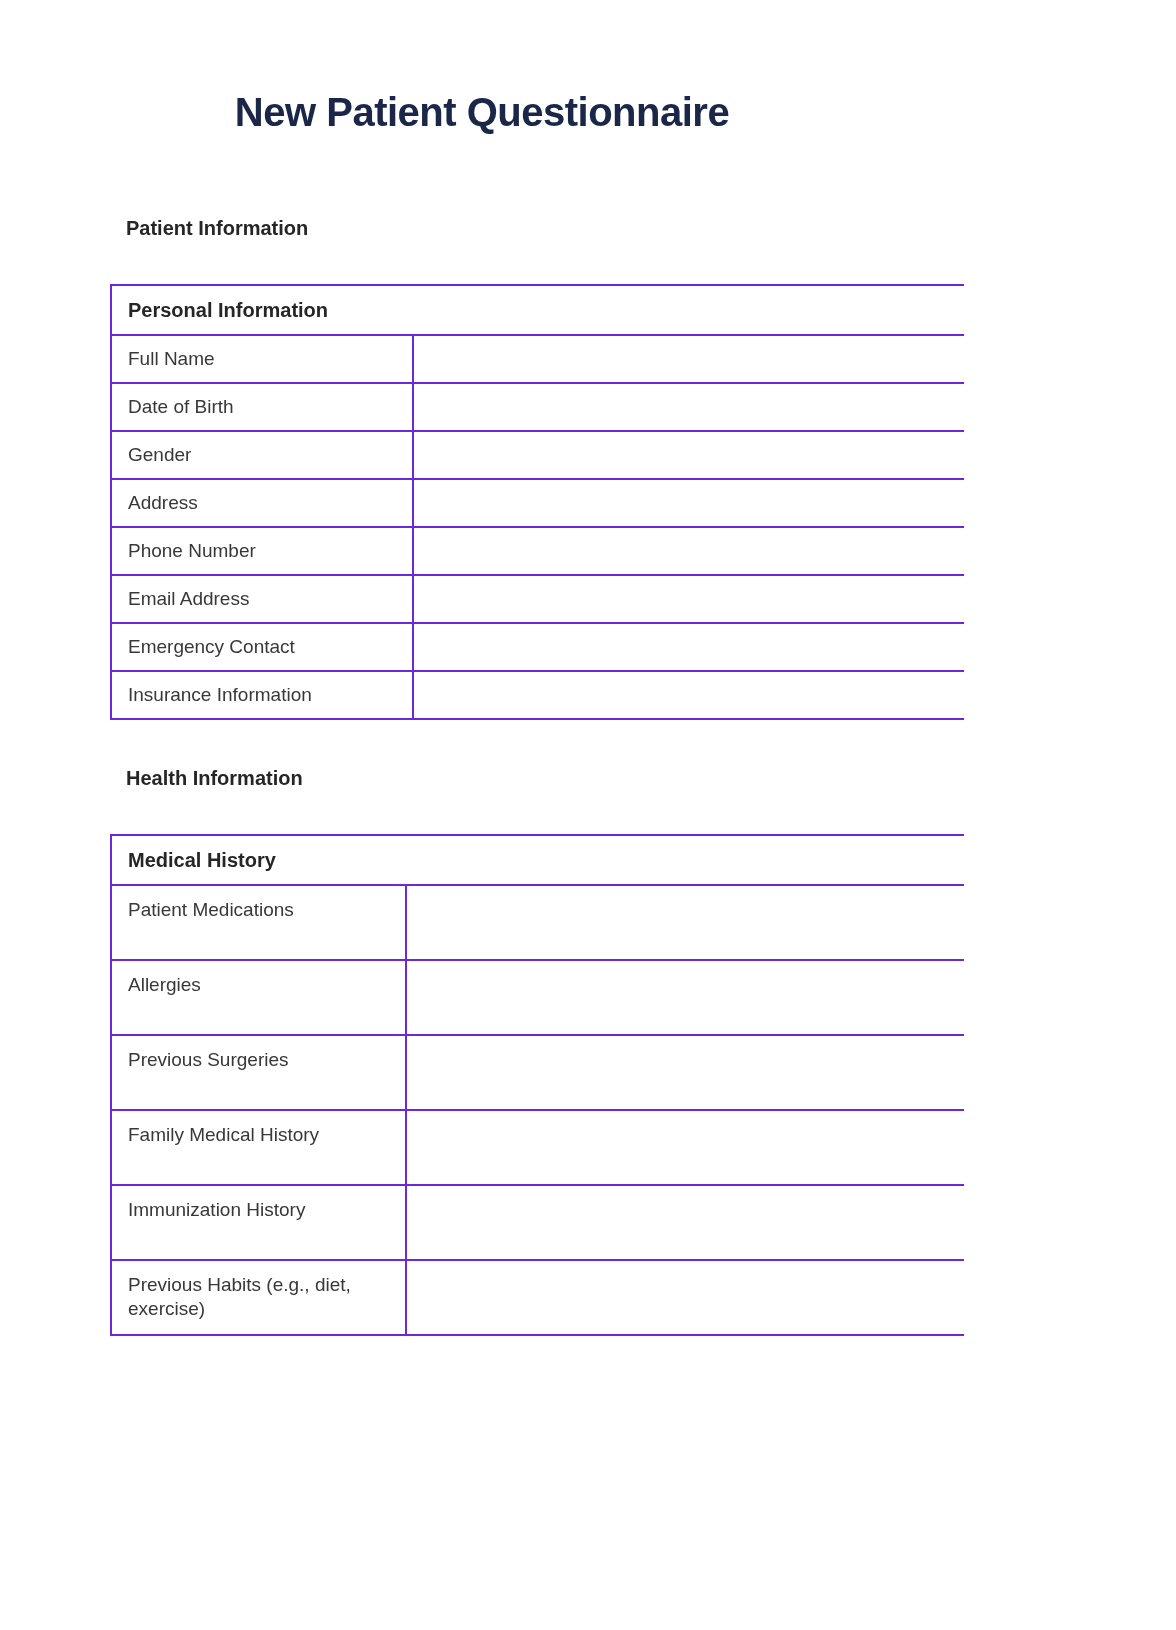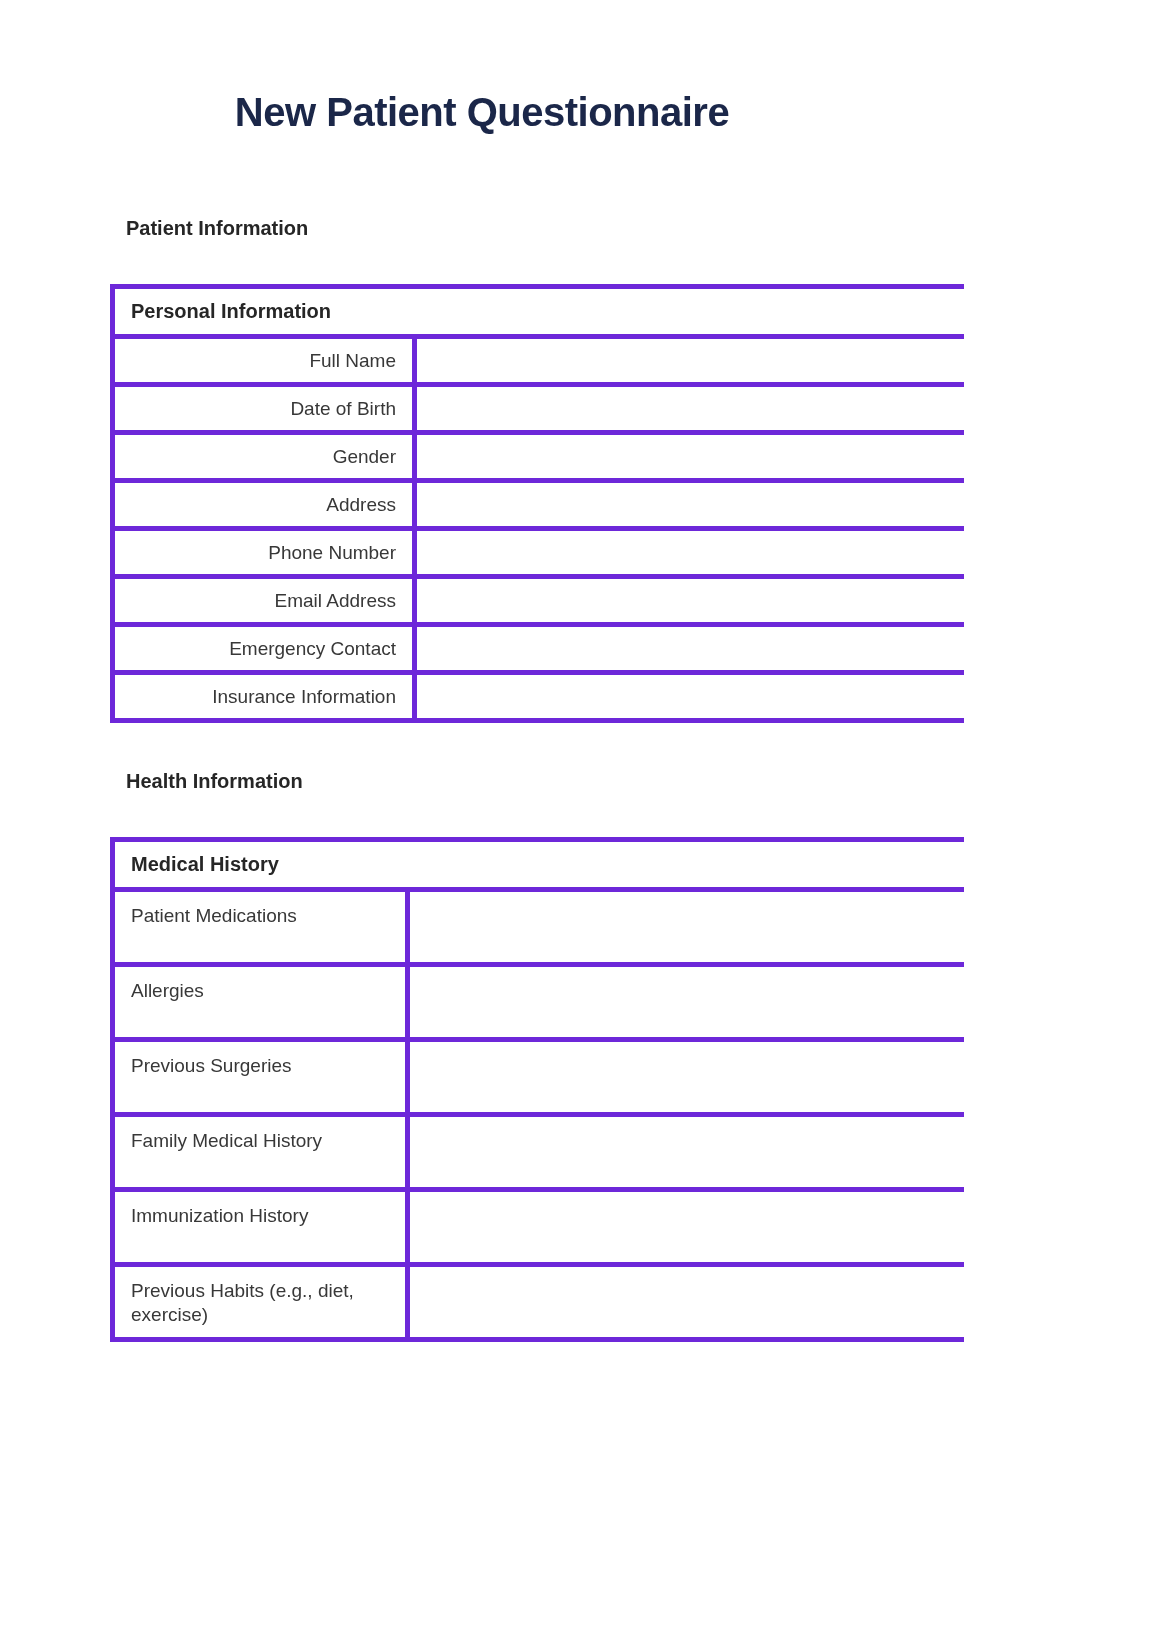--- a/index.html
+++ b/index.html
@@ -38,21 +38,21 @@
   .heading-1 { margin-top: 80px; }
   .heading-2 { margin-top: 46px; }
   table.form-table {
     border-collapse: collapse;
     width: 954px;
     margin-top: 44px;
     table-layout: fixed;
   }
   table.form-table th,
   table.form-table td {
-    border: 5px solid #6d28d9;
+    border: 2px solid #6d28d9;
     padding: 0 16px;
     box-sizing: border-box;
     background: #ffffff;
   }
   table.form-table th {
     text-align: left;
     font-size: 20px;
     font-weight: bold;
     color: #262626;
     height: 50px;
@@ -60,21 +60,20 @@
   }
   table.form-table td {
     font-size: 19px;
     font-weight: normal;
     color: #383838;
   }
   
   table.personal td {
     height: 48px;
     vertical-align: middle;
-    text-align: right;
   }
   table.personal col.label-col { width: 302px; }
   
   table.medical td {
     height: 75px;
     vertical-align: top;
     padding-top: 12px;
     line-height: 1.25;
   }
   table.medical col.label-col { width: 295px; }

